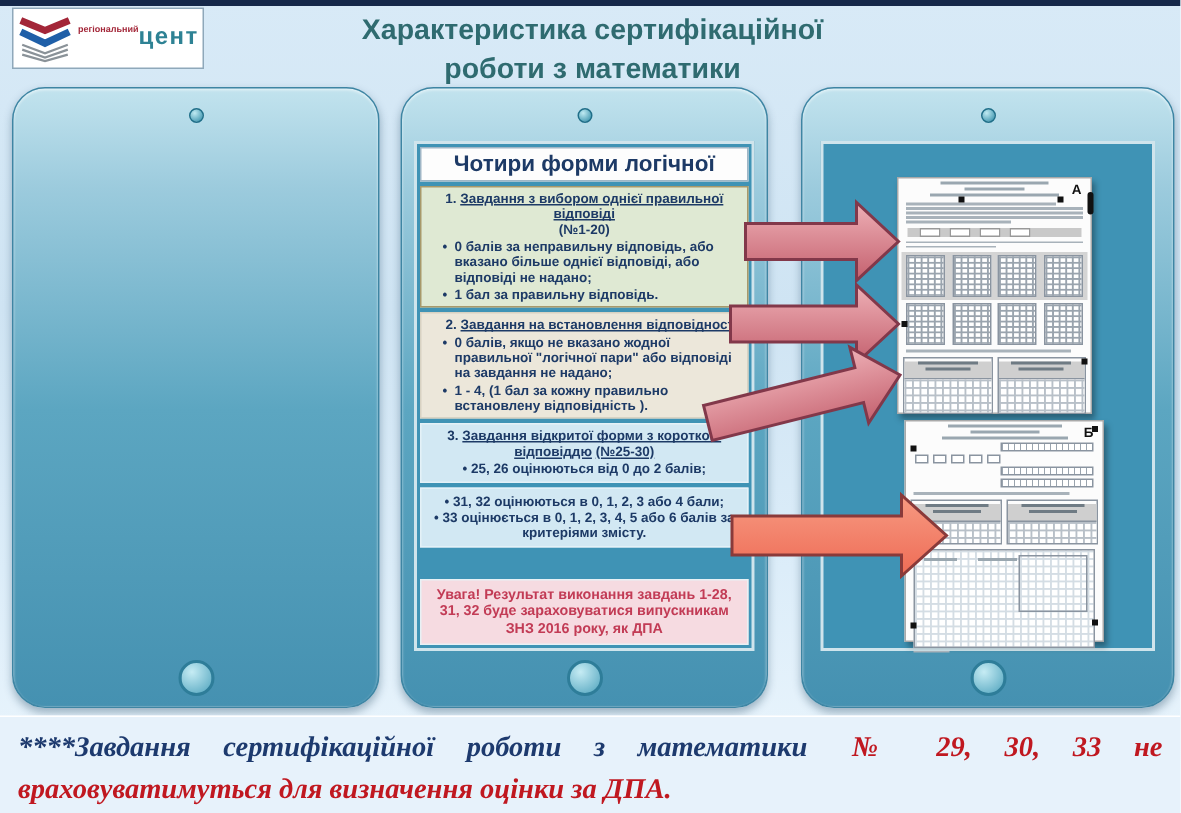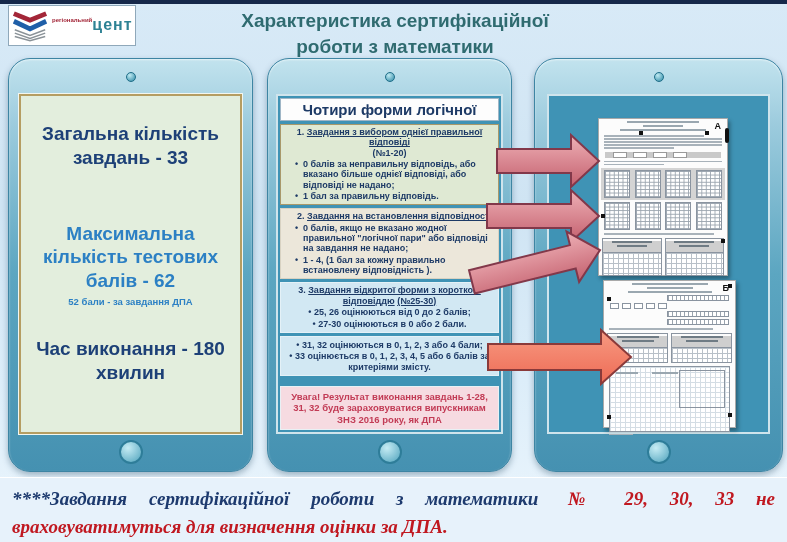--- a/index.html
+++ b/index.html
@@ -128,26 +128,20 @@
   </div>
 </div>
 
 <div class="slide-title">
   <span>Характеристика сертифікаційної</span><br>
   <span>роботи з математики</span>
 </div>
 
 <div class="tablet tab-left">
   <div class="cam"></div>
-  <div class="screen scr-left">
-    <div class="stat-dark">Загальна кількість завдань - 33</div>
-    <div class="stat-blue">Максимальна кількість тестових балів - 62</div>
-    <div class="stat-note">52 бали - за завдання ДПА</div>
-    <div class="stat-dark2">Час виконання - 180 хвилин</div>
-  </div>
   <div class="home"></div>
 </div>
 
 <div class="tablet tab-mid">
   <div class="cam"></div>
   <div class="screen scr-mid">
     <div class="mhead">Чотири форми логічної</div>
 
     <div class="mbox mbox1">
       <div class="mtitle">
@@ -180,21 +174,20 @@
         </div>
     </div>
 
     <div class="mbox mbox3">
       <div class="mtitle">
         <span>3.</span>
         <span class="u">Завдання відкритої форми з короткою відповіддю</span>
         <span class="u">(№25-30)</span>
       </div>
       <div class="lic"><span>•</span> <span>25, 26 оцінюються від 0 до 2 балів;</span></div>
-      <div class="lic"><span>•</span> <span>27-30 оцінюються в 0 або 2 бали.</span></div>
     </div>
 
     <div class="mbox mbox4">
       <div class="lic"><span>•</span> <span>31, 32 оцінюються в 0, 1, 2, 3 або 4 бали;</span></div>
       <div class="lic"><span>•</span> <span>33 оцінюється в 0, 1, 2, 3, 4, 5 або 6 балів за критеріями змісту.</span></div>
     </div>
 
     <div class="mwarn">Увага! Результат виконання завдань 1-28, 31, 32 буде зараховуватися випускникам ЗНЗ 2016 року, як ДПА</div>
   </div>
   <div class="home"></div>

